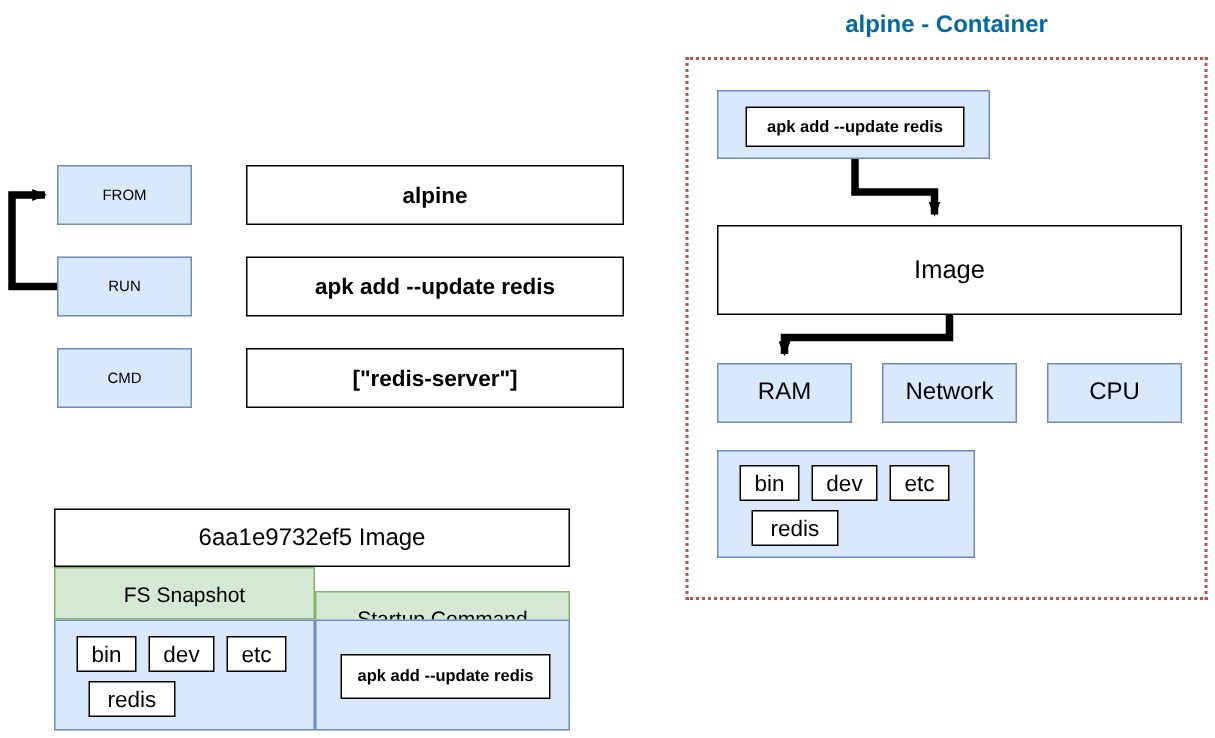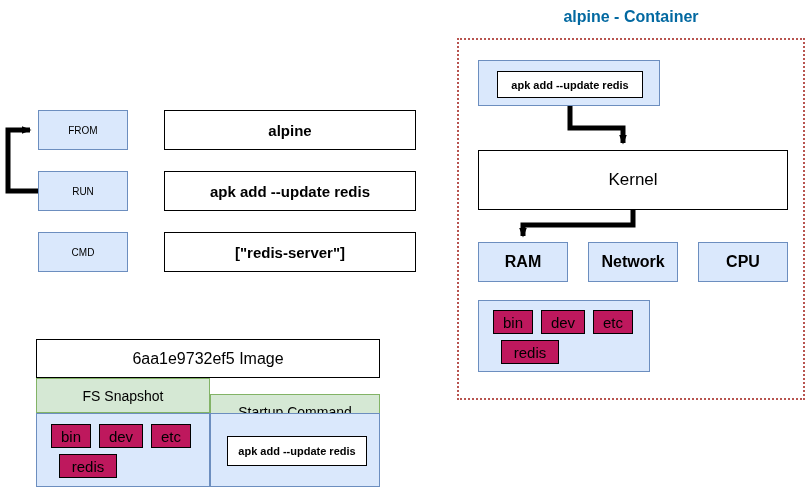--- a/index.html
+++ b/index.html
@@ -89,21 +89,21 @@
     background: #dae8fc;
     border: 1px solid #6c8ebf;
   }
   .it-cell.left  { left: 0;     width: 174px; }
   .it-cell.right { left: 174px; width: 170px; }
 
   
   .chip {
     position: absolute;
     box-sizing: border-box;
-    background: #be185d;
+    background: #ffffff;
     border: 1px solid #000000;
     display: flex; align-items: center; justify-content: center;
     font-size: 15px;
     height: 24px;
     color: #000;
   }
   .cmd-chip {
     position: absolute;
     box-sizing: border-box;
     background: #ffffff;
@@ -155,21 +155,20 @@
 
   .res-box {
     position: absolute;
     box-sizing: border-box;
     background: #dae8fc;
     border: 1px solid #6c8ebf;
     display: flex; align-items: center; justify-content: center;
     font-size: 16px;
     color: #000;
     height: 40px;
-    font-weight: bold;
   }
 
   .fs-box {
     position: absolute;
     box-sizing: border-box;
     background: #dae8fc;
     border: 1px solid #6c8ebf;
   }
 
   svg.overlay {
@@ -219,21 +218,21 @@
   </div>
 
   <div id="container-title">alpine - Container</div>
 
   <div id="container-frame"></div>
 
   <div class="proc-box" style="left:478px; top:60px; width:182px; height:46px;">
     <div class="cmd-chip" style="left:18px; top:10px; width:146px; height:27px;">apk add --update redis</div>
   </div>
 
-  <div class="kernel-box" style="left:478px; top:150px; width:310px; height:60px;">Kernel</div>
+  <div class="kernel-box" style="left:478px; top:150px; width:310px; height:60px;">Image</div>
 
   <div class="res-box" style="left:478px; top:242px; width:90px;">RAM</div>
   <div class="res-box" style="left:588px; top:242px; width:90px;">Network</div>
   <div class="res-box" style="left:698px; top:242px; width:90px;">CPU</div>
 
   <div class="fs-box" style="left:478px; top:300px; width:172px; height:72px;">
     <div class="chip" style="left:14px; top:9px; width:40px;">bin</div>
     <div class="chip" style="left:62px; top:9px; width:44px;">dev</div>
     <div class="chip" style="left:114px; top:9px; width:40px;">etc</div>
     <div class="chip" style="left:22px; top:39px; width:58px;">redis</div>

